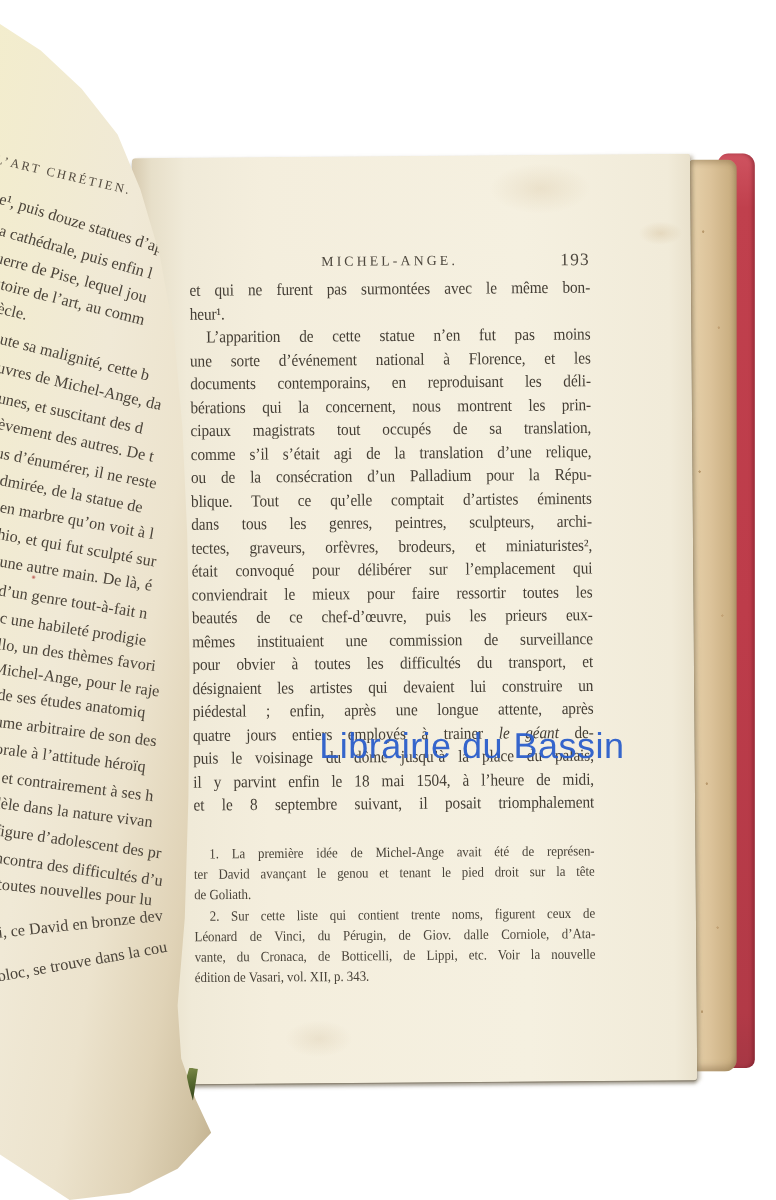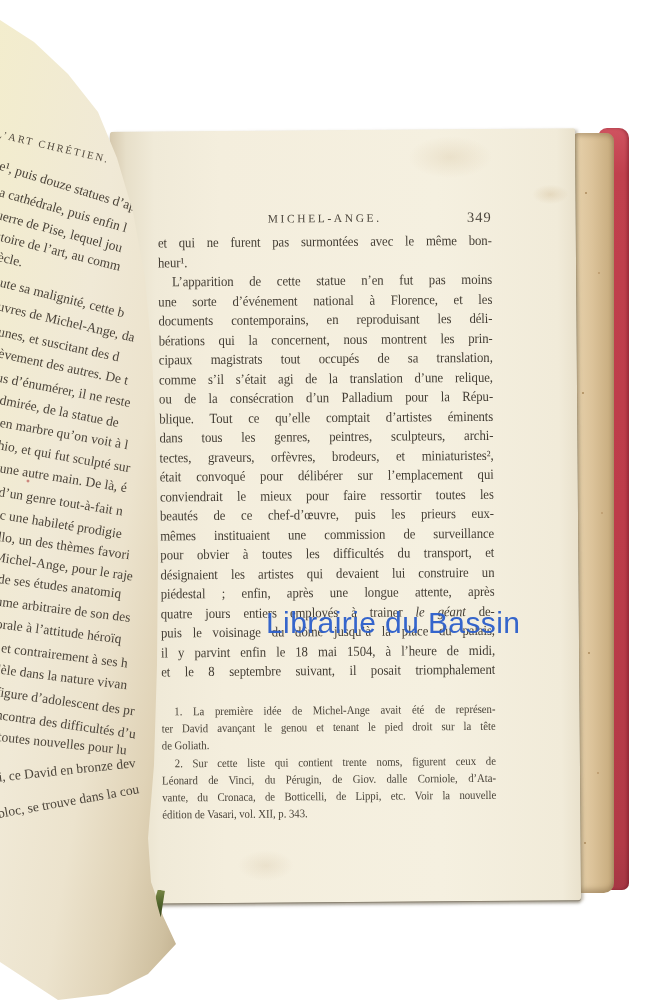--- a/index.html
+++ b/index.html
@@ -111,21 +111,21 @@
 
 <div class="scene">
 
   <div class="cover"></div>
 
   <div class="fore-edge"></div>
 
   <div class="right-page">
     <div class="running-head">
       <div class="head-title">MICHEL-ANGE.</div>
-      <div class="head-page-num">349</div>
+      <div class="head-page-num">193</div>
     </div>
     <div class="body-text">
         <div class="bline">et qui ne furent pas surmontées avec le même bon-</div>
         <div class="bline end">heur¹.</div>
         <div class="bline ind">L’apparition de cette statue n’en fut pas moins</div>
         <div class="bline">une sorte d’événement national à Florence, et les</div>
         <div class="bline">documents contemporains, en reproduisant les déli-</div>
         <div class="bline">bérations qui la concernent, nous montrent les prin-</div>
         <div class="bline">cipaux magistrats tout occupés de sa translation,</div>
         <div class="bline">comme s’il s’était agi de la translation d’une relique,</div>

